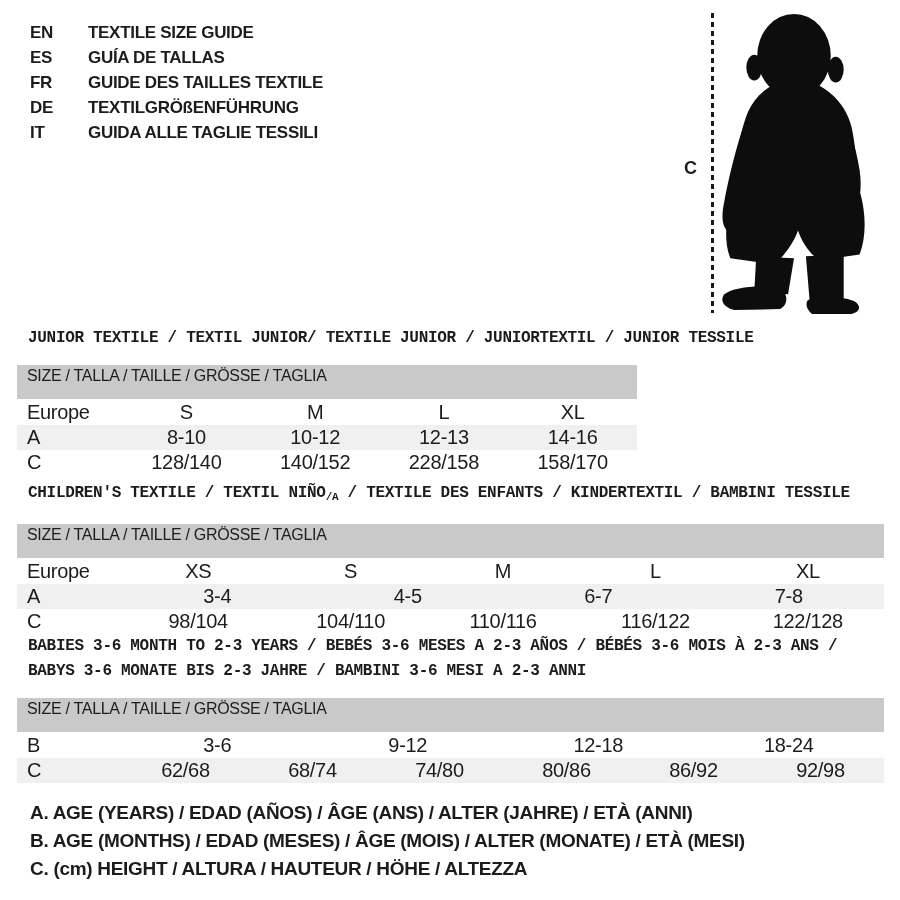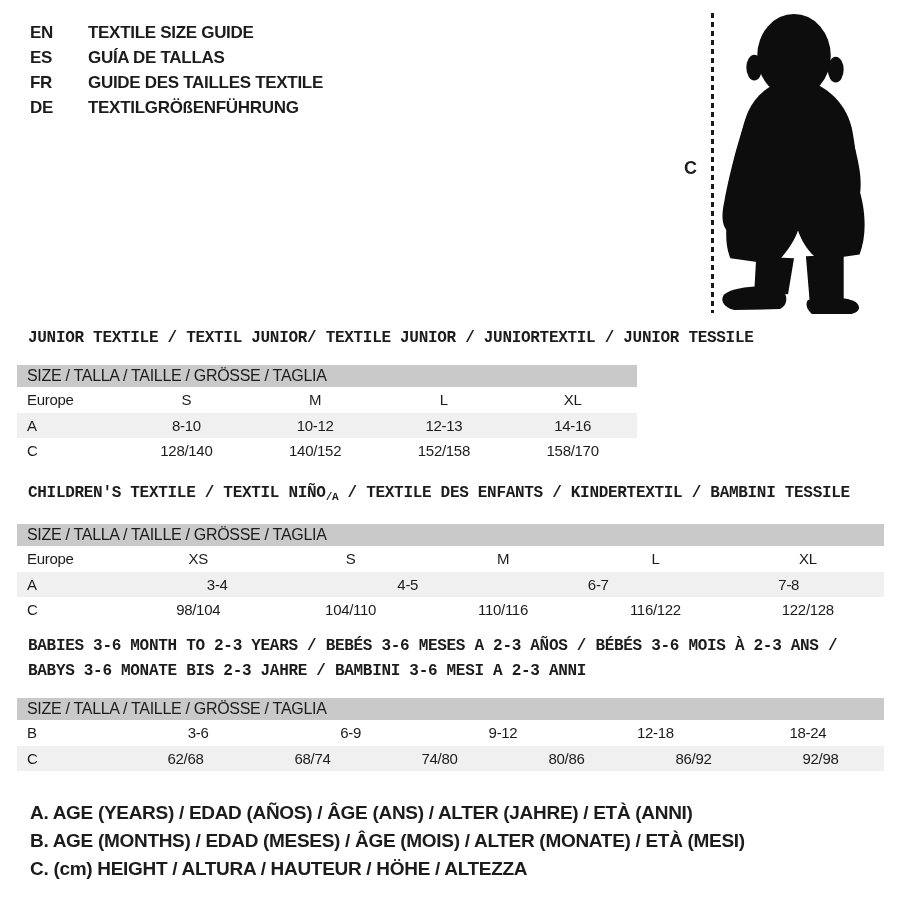--- a/index.html
+++ b/index.html
@@ -20,24 +20,24 @@
   }
   .silhouette{position:absolute;left:710px;top:6px;}
   
   .sec{position:absolute;left:17px;}
   .sec1{top:326px;width:620px;}
   .sec2{top:481px;width:867px;}
   .sec3{top:634px;width:867px;}
   .sec-title{font-weight:bold;font-size:16px;line-height:25px;padding-left:11px;white-space:nowrap;font-family:Liberation Mono, monospace;}
   .sec-title .sub{font-size:11px;vertical-align:-3px;}
   .thead{
-    background:#c9c9c9;height:22px;line-height:22px;font-size:16px;
+    background:#c9c9c9;height:34px;line-height:22px;font-size:16px;
     padding-left:10px;margin-top:14px;
   }
-  .trow{display:flex;height:25px;line-height:25px;font-size:15px;}
+  .trow{display:flex;height:25px;line-height:25px;font-size:20px;}
   .trow.first{height:26px;line-height:26px;}
   .trow.shaded{background:#f0f0f0;}
   .rlabel{flex:0 0 95px;padding-left:10px;}
   .cell{flex:1;text-align:center;}
   
   .legend{position:absolute;left:30px;top:799px;font-weight:bold;font-size:19px;line-height:28px;}
 </style>
 </head>
 <body>
 
@@ -52,20 +52,24 @@
       <span class="lang-code">ES</span>
       <span class="lang-label">GUÍA DE TALLAS</span>
     </div>
     <div class="lang-row">
       <span class="lang-code">FR</span>
       <span class="lang-label">GUIDE DES TAILLES TEXTILE</span>
     </div>
     <div class="lang-row">
       <span class="lang-code">DE</span>
       <span class="lang-label">TEXTILGRÖßENFÜHRUNG</span>
+    </div>
+    <div class="lang-row">
+      <span class="lang-code">IT</span>
+      <span class="lang-label">GUIDA ALLE TAGLIE TESSILI</span>
     </div>
   </div>
 
   <span class="c-label">C</span>
   <div class="dotted-line"></div>
   <svg class="silhouette" width="170" height="308" viewBox="0 0 170 310">
     <g fill="#0d0d0d">
       <ellipse cx="84" cy="50" rx="37" ry="42"></ellipse>
       <ellipse cx="44" cy="62" rx="8" ry="13"></ellipse>
       <ellipse cx="126" cy="64" rx="8" ry="13"></ellipse>
@@ -94,21 +98,21 @@
       <span class="rlabel">A</span>
       <span class="cell">8-10</span>
       <span class="cell">10-12</span>
       <span class="cell">12-13</span>
       <span class="cell">14-16</span>
     </div>
     <div class="trow">
       <span class="rlabel">C</span>
       <span class="cell">128/140</span>
       <span class="cell">140/152</span>
-      <span class="cell">152/158</span>
+      <span class="cell">228/158</span>
       <span class="cell">158/170</span>
     </div>
   </section>
 
   <section class="sec sec2">
     <div class="sec-title"><span>CHILDREN'S TEXTILE / TEXTIL NIÑO</span><span class="sub">/A</span><span> / TEXTILE DES ENFANTS / KINDERTEXTIL / BAMBINI TESSILE</span></div>
     <div class="thead">SIZE / TALLA / TAILLE / GRÖSSE / TAGLIA</div>
     <div class="trow first">
       <span class="rlabel">Europe</span>
       <span class="cell">XS</span>
@@ -134,21 +138,20 @@
     </div>
   </section>
 
   <section class="sec sec3">
     <div class="sec-title">BABIES 3-6 MONTH TO 2-3 YEARS / BEBÉS 3-6 MESES A 2-3 AÑOS / BÉBÉS 3-6 MOIS À 2-3 ANS /</div>
     <div class="sec-title">BABYS 3-6 MONATE BIS 2-3 JAHRE / BAMBINI 3-6 MESI A 2-3 ANNI</div>
     <div class="thead">SIZE / TALLA / TAILLE / GRÖSSE / TAGLIA</div>
     <div class="trow first">
       <span class="rlabel">B</span>
       <span class="cell">3-6</span>
-      <span class="cell">6-9</span>
       <span class="cell">9-12</span>
       <span class="cell">12-18</span>
       <span class="cell">18-24</span>
     </div>
     <div class="trow shaded">
       <span class="rlabel">C</span>
       <span class="cell">62/68</span>
       <span class="cell">68/74</span>
       <span class="cell">74/80</span>
       <span class="cell">80/86</span>

